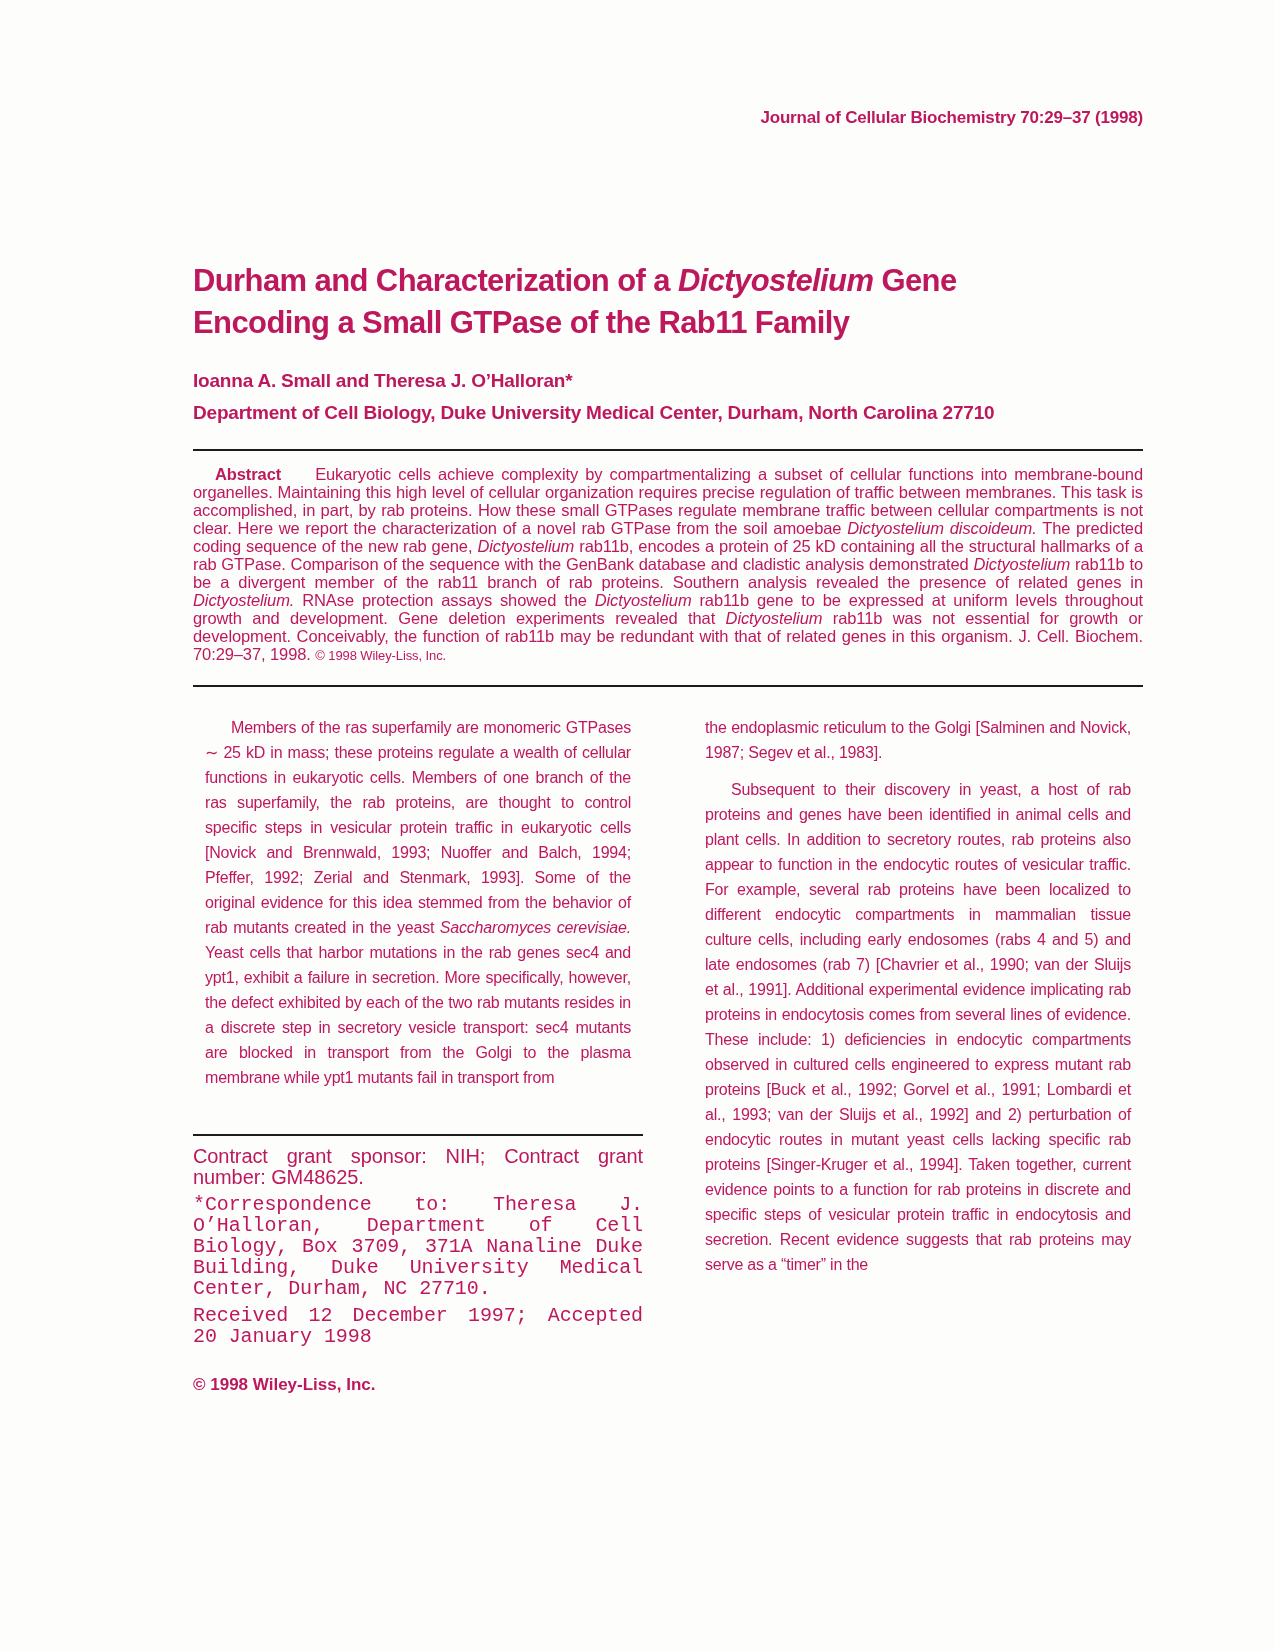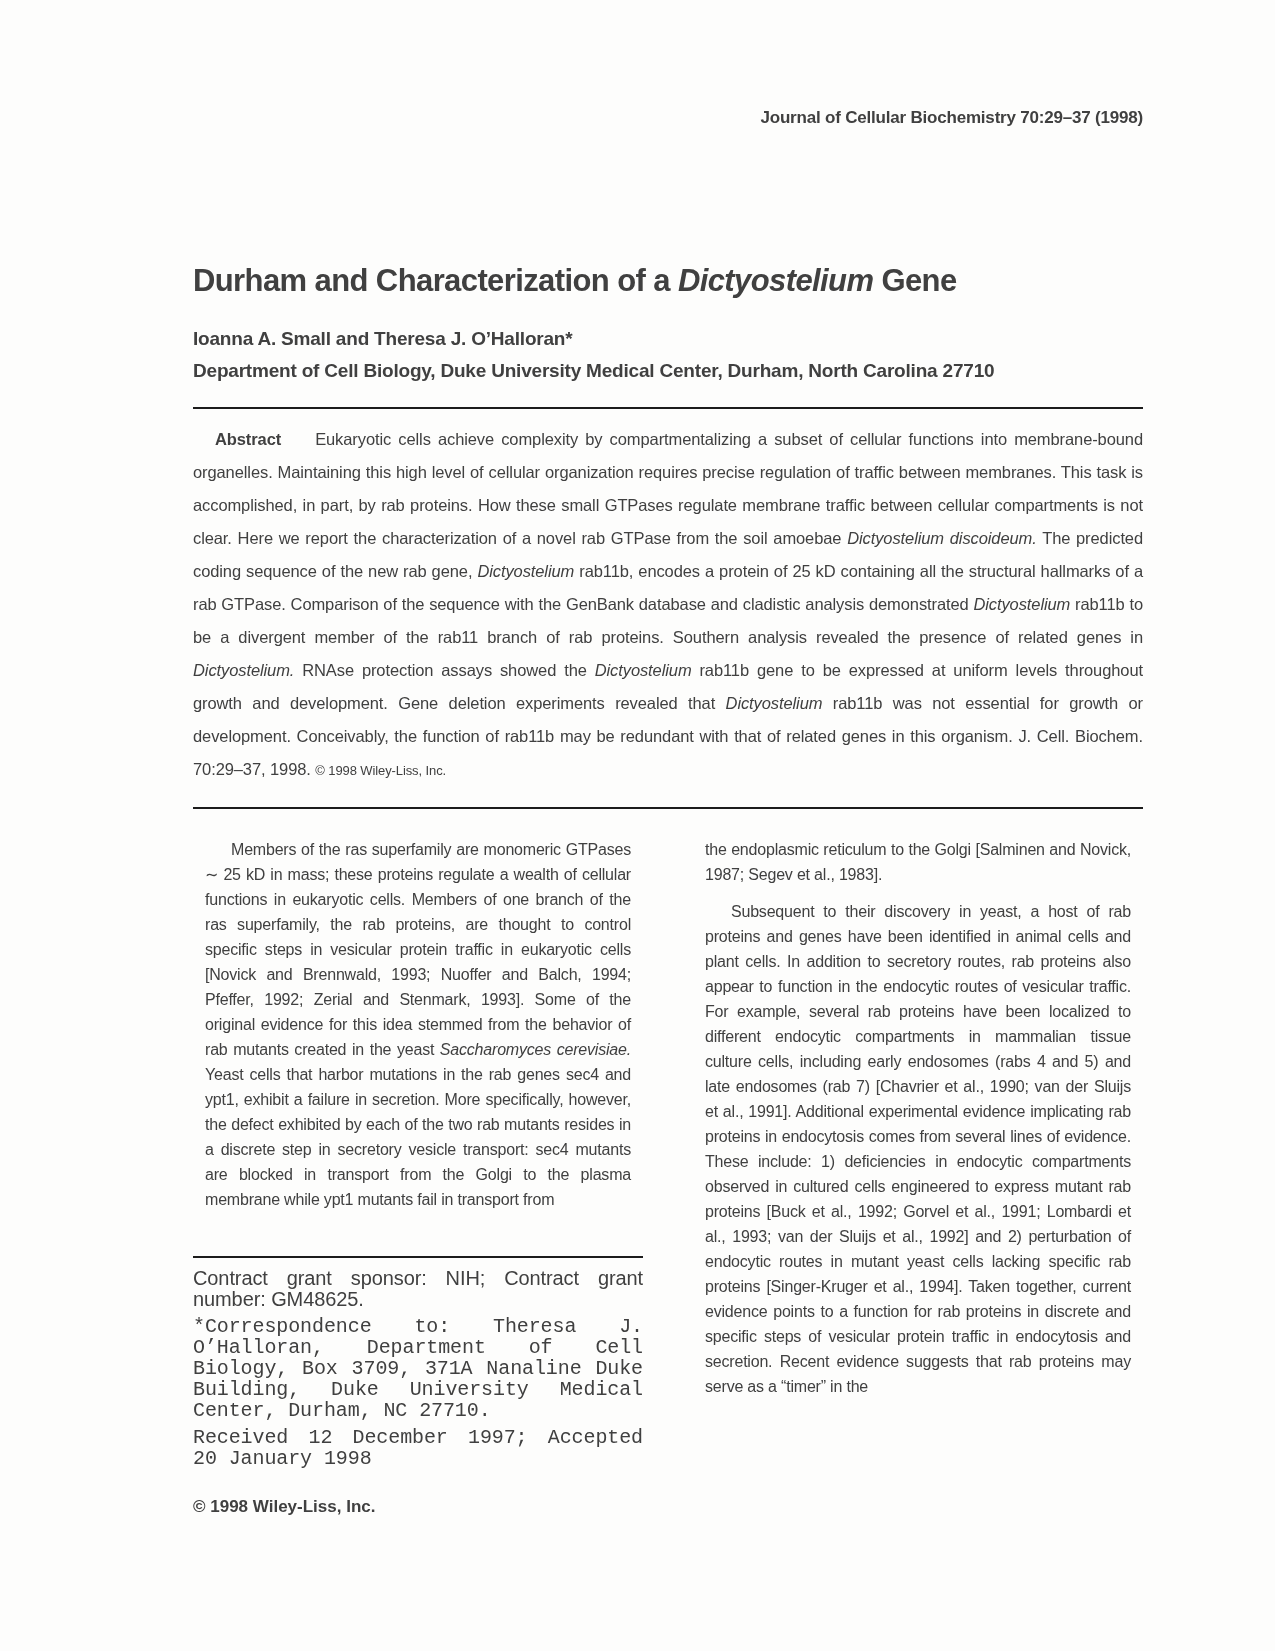--- a/index.html
+++ b/index.html
@@ -1,34 +1,34 @@
 <!DOCTYPE html>
 <html><head>
 <meta charset="utf-8">
 <style>
   html,body{margin:0;padding:0;background:#ffffff;}
   .page{
     width:1275px;height:1651px;position:relative;overflow:hidden;
-    background:#fdfdfc;color:#404040;
+    background:#fdfdfc;color:#be185d;
     font-family:"Liberation Sans", sans-serif;
   }
   .content{position:absolute;left:193px;top:0;width:950px;}
   .journal-header{
     margin-top:108px;text-align:right;font-weight:bold;font-size:17px;letter-spacing:-0.2px;
   }
   .title{
     margin:132px 0 0 0;font-weight:bold;font-size:31px;line-height:42px;letter-spacing:-0.6px;
   }
   .authors{margin-top:26px;font-weight:bold;font-size:19px;letter-spacing:-0.2px;}
   .affiliation{margin-top:10px;font-size:19px;letter-spacing:-0.2px;font-weight:bold;}
   .rule{border-top:2px solid #1c1c1c;height:0;}
   .rule-top{margin-top:25px;}
   .rule-mid{margin-top:20px;}
   .abstract{
-    margin:14px 0 0 0;font-size:16.5px;line-height:33px;text-align:justify;
+    margin:14px 0 0 0;font-size:16.5px;line-height:18px;text-align:justify;
     text-indent:22px;letter-spacing:-0.1px;
   }
   .abstract-label{font-weight:bold;margin-right:34px;}
   .keywords{margin:22px 0 0 0;font-size:16.5px;letter-spacing:-0.1px;}
   .kw-label{font-weight:bold;margin-right:9px;}
   .columns{margin-top:16px;display:flex;gap:50px;}
   .col{width:450px;}
   .body-p{margin:12px;font-size:16px;line-height:25px;text-align:justify;letter-spacing:-0.2px;}
   .indent{text-indent:26px;}
   .fn-rule{margin-top:44px;border-top:2px solid #1c1c1c;height:0;}
@@ -39,21 +39,21 @@
   .seg-sm{font-size:13px;}
 </style>
 </head>
 <body>
 
 <div class="page">
   <div class="content">
 
     <div class="journal-header">Journal of Cellular Biochemistry 70:29–37 (1998)</div>
 
-    <h1 class="title"><span>Durham and Characterization of a </span><span class="seg-i">Dictyostelium</span><span> Gene</span><br></h1>
+    <h1 class="title"><span>Durham and Characterization of a </span><span class="seg-i">Dictyostelium</span><span> Gene</span><br><span>Encoding a Small GTPase of the Rab11 Family</span></h1>
 
     <div class="authors">Ioanna A. Small and Theresa J. O’Halloran*</div>
 
     <div class="affiliation">Department of Cell Biology, Duke University Medical Center, Durham, North Carolina 27710</div>
 
     <div class="rule rule-top"></div>
 
     <p class="abstract"><span class="abstract-label">Abstract</span><span><span>Eukaryotic cells achieve complexity by compartmentalizing a subset of cellular functions into membrane-bound organelles. Maintaining this high level of cellular organization requires precise regulation of traffic between membranes. This task is accomplished, in part, by rab proteins. How these small GTPases regulate membrane traffic between cellular compartments is not clear. Here we report the characterization of a novel rab GTPase from the soil amoebae </span><span class="seg-i">Dictyostelium discoideum.</span><span> The predicted coding sequence of the new rab gene, </span><span class="seg-i">Dictyostelium</span><span> rab11b, encodes a protein of 25 kD containing all the structural hallmarks of a rab GTPase. Comparison of the sequence with the GenBank database and cladistic analysis demonstrated </span><span class="seg-i">Dictyostelium</span><span> rab11b to be a divergent member of the rab11 branch of rab proteins. Southern analysis revealed the presence of related genes in </span><span class="seg-i">Dictyostelium.</span><span> RNAse protection assays showed the </span><span class="seg-i">Dictyostelium</span><span> rab11b gene to be expressed at uniform levels throughout growth and development. Gene deletion experiments revealed that </span><span class="seg-i">Dictyostelium</span><span> rab11b was not essential for growth or development. Conceivably, the function of rab11b may be redundant with that of related genes in this organism. J. Cell. Biochem. 70:29–37, 1998. </span><span class="seg-sm">© 1998 Wiley-Liss, Inc.</span></span></p>
 
 

